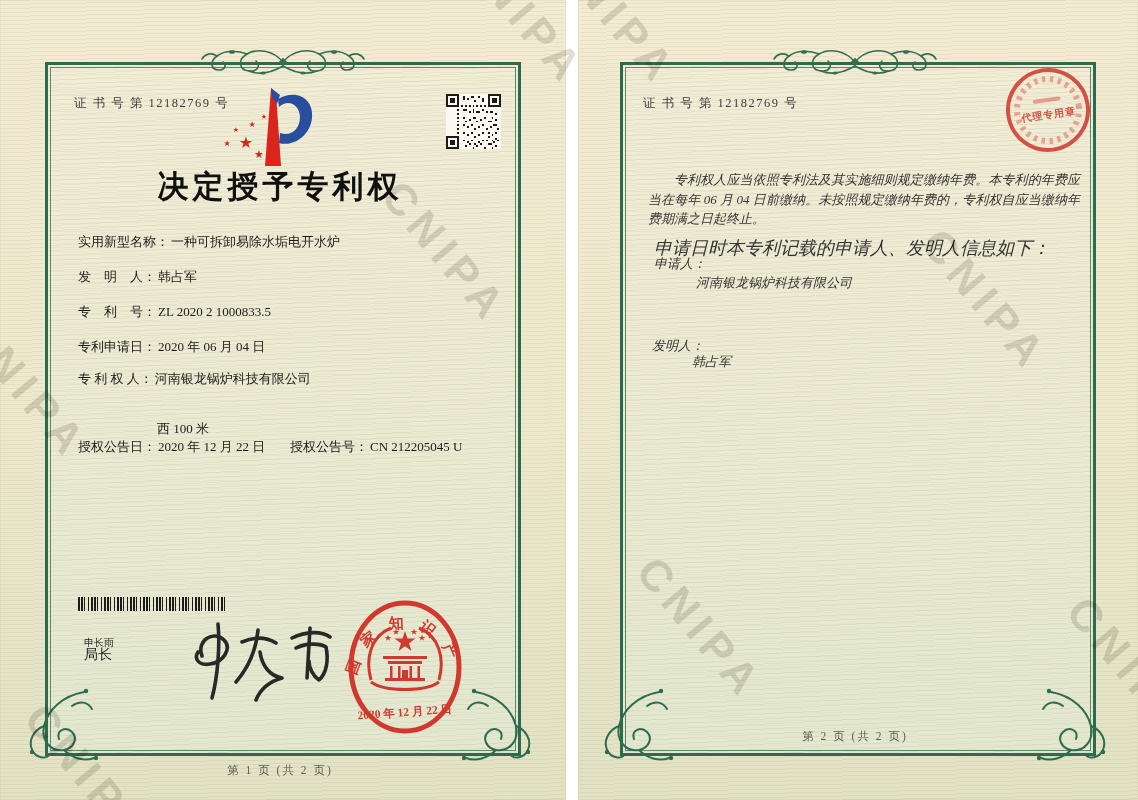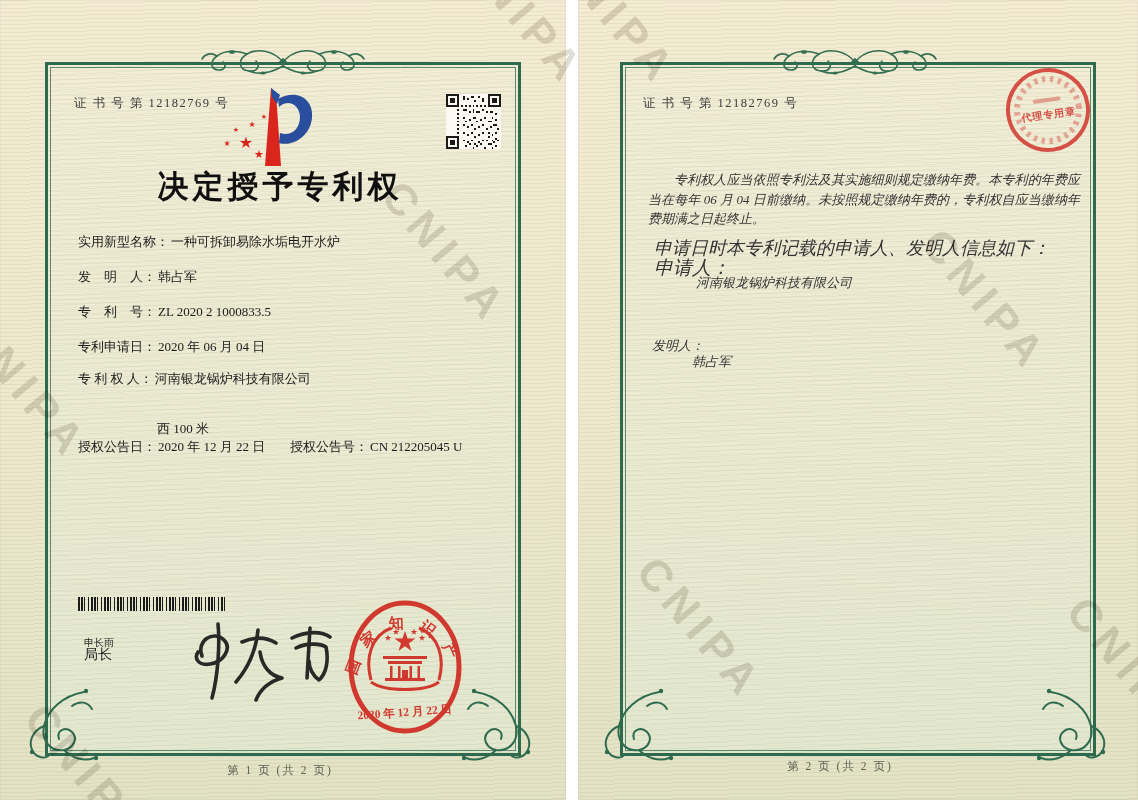--- a/index.html
+++ b/index.html
@@ -327,26 +327,26 @@
         <rect x="32" y="34" width="28" height="4" rx="2" fill="#cf2a22" opacity="0.5"></rect>
         <text x="46" y="54" font-size="10" letter-spacing="1" fill="#cf2a22" text-anchor="middle" font-weight="bold">代理专用章</text>
       </g>
     </svg>
 
     <div class="para" style="left:70px;top:170px;width:432px;line-height:19.5px;">
       <p>专利权人应当依照专利法及其实施细则规定缴纳年费。本专利的年费应当在每年 06 月 04 日前缴纳。未按照规定缴纳年费的，专利权自应当缴纳年费期满之日起终止。</p>
     </div>
 
     <div class="t" style="left:76px;top:236px;font-size:18px;font-style:italic;color:#333;">申请日时本专利记载的申请人、发明人信息如下：</div>
-    <div class="t" style="left:76px;top:255px;font-size:19px;font-style:italic;color:#333;">申请人：</div>
+    <div class="t" style="left:76px;top:255px;font-size:13px;font-style:italic;color:#333;">申请人：</div>
     <div class="t" style="left:118px;top:274px;font-size:13px;font-style:italic;color:#333;">河南银龙锅炉科技有限公司</div>
     <div class="t" style="left:74px;top:337px;font-size:13px;font-style:italic;color:#333;">发明人：</div>
     <div class="t" style="left:114px;top:353px;font-size:13px;font-style:italic;color:#333;">韩占军</div>
 
-    <div class="pageno" style="left:27px;width:470px;top:729px;margin-top:30px;">第 2 页 (共 2 页)</div>
+    <div class="pageno" style="left:42px;width:470px;top:729px;">第 2 页 (共 2 页)</div>
   </section>
 
   <span class="wm" style="left:445px;top:252px;">CNIPA</span>
   <span class="wm" style="left:985px;top:300px;">CNIPA</span>
   <span class="wm" style="left:700px;top:628px;">CNIPA</span>
   <span class="wm" style="left:25px;top:388px;">CNIPA</span>
   <span class="wm" style="left:522px;top:14px;">CNIPA</span>
   <span class="wm" style="left:614px;top:14px;">CNIPA</span>
   <span class="wm" style="left:88px;top:775px;">CNIPA</span>
   <span class="wm" style="left:1130px;top:668px;">CNIPA</span>

